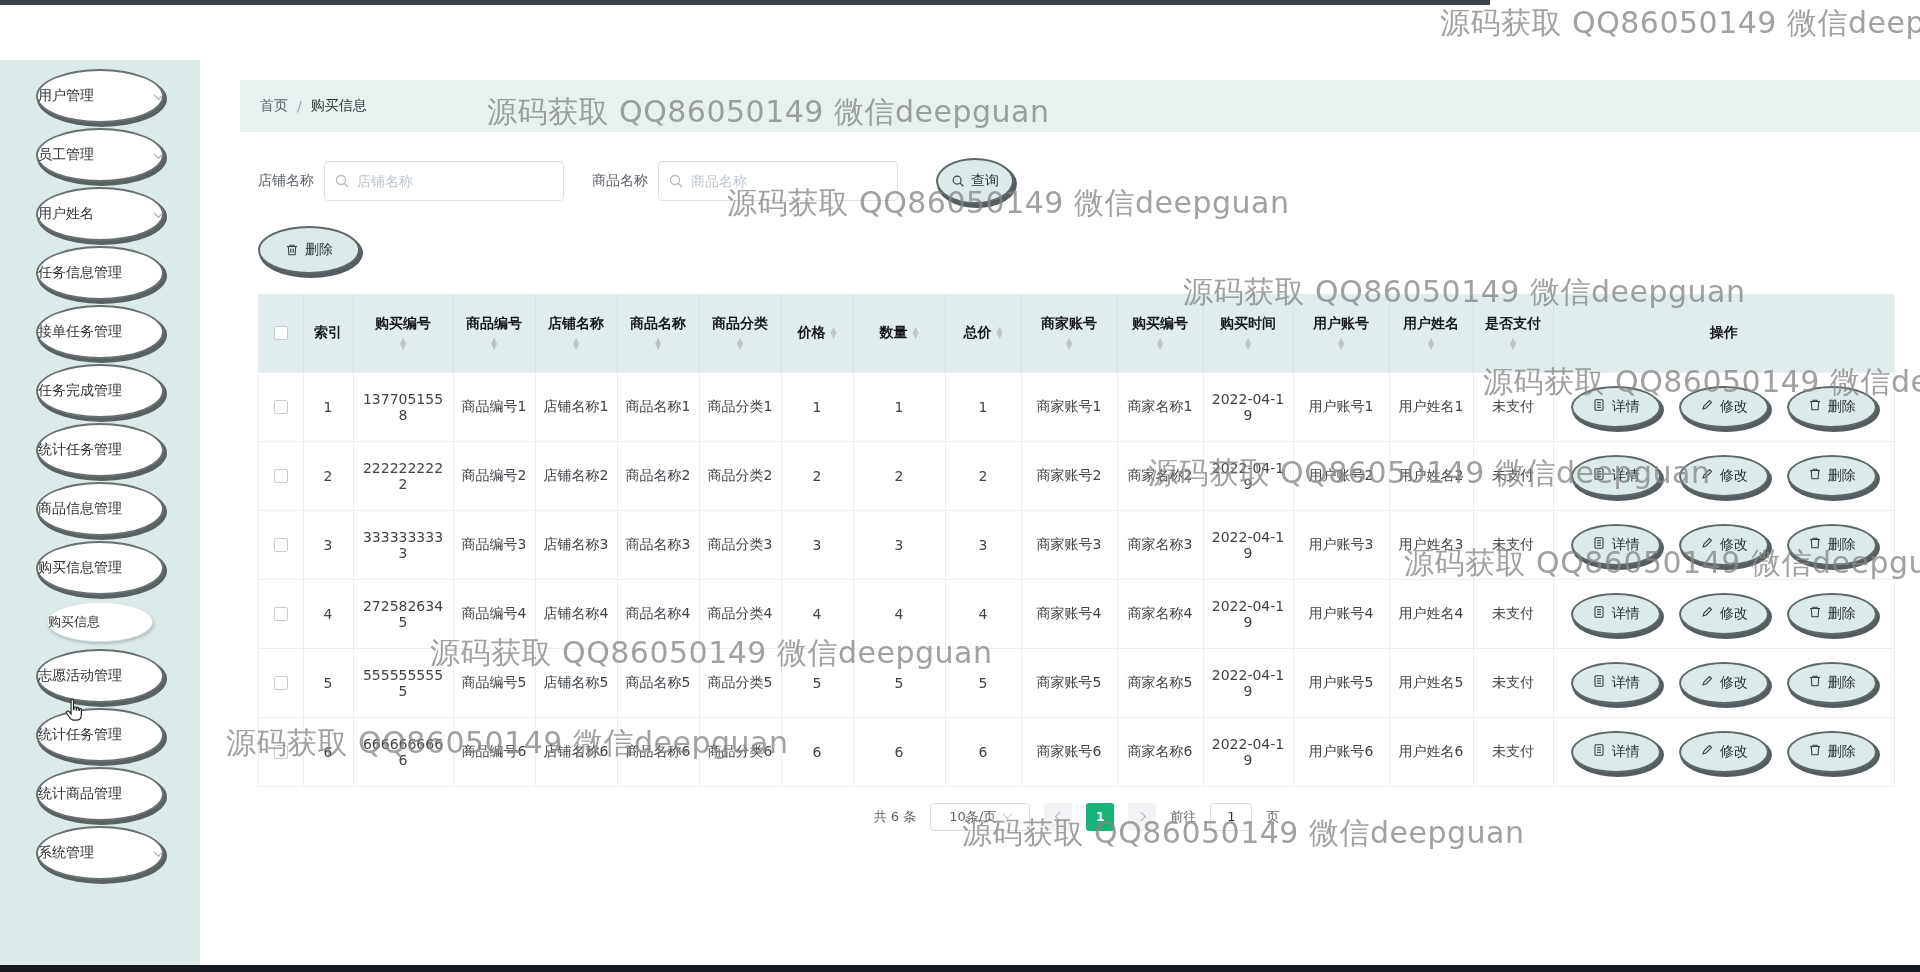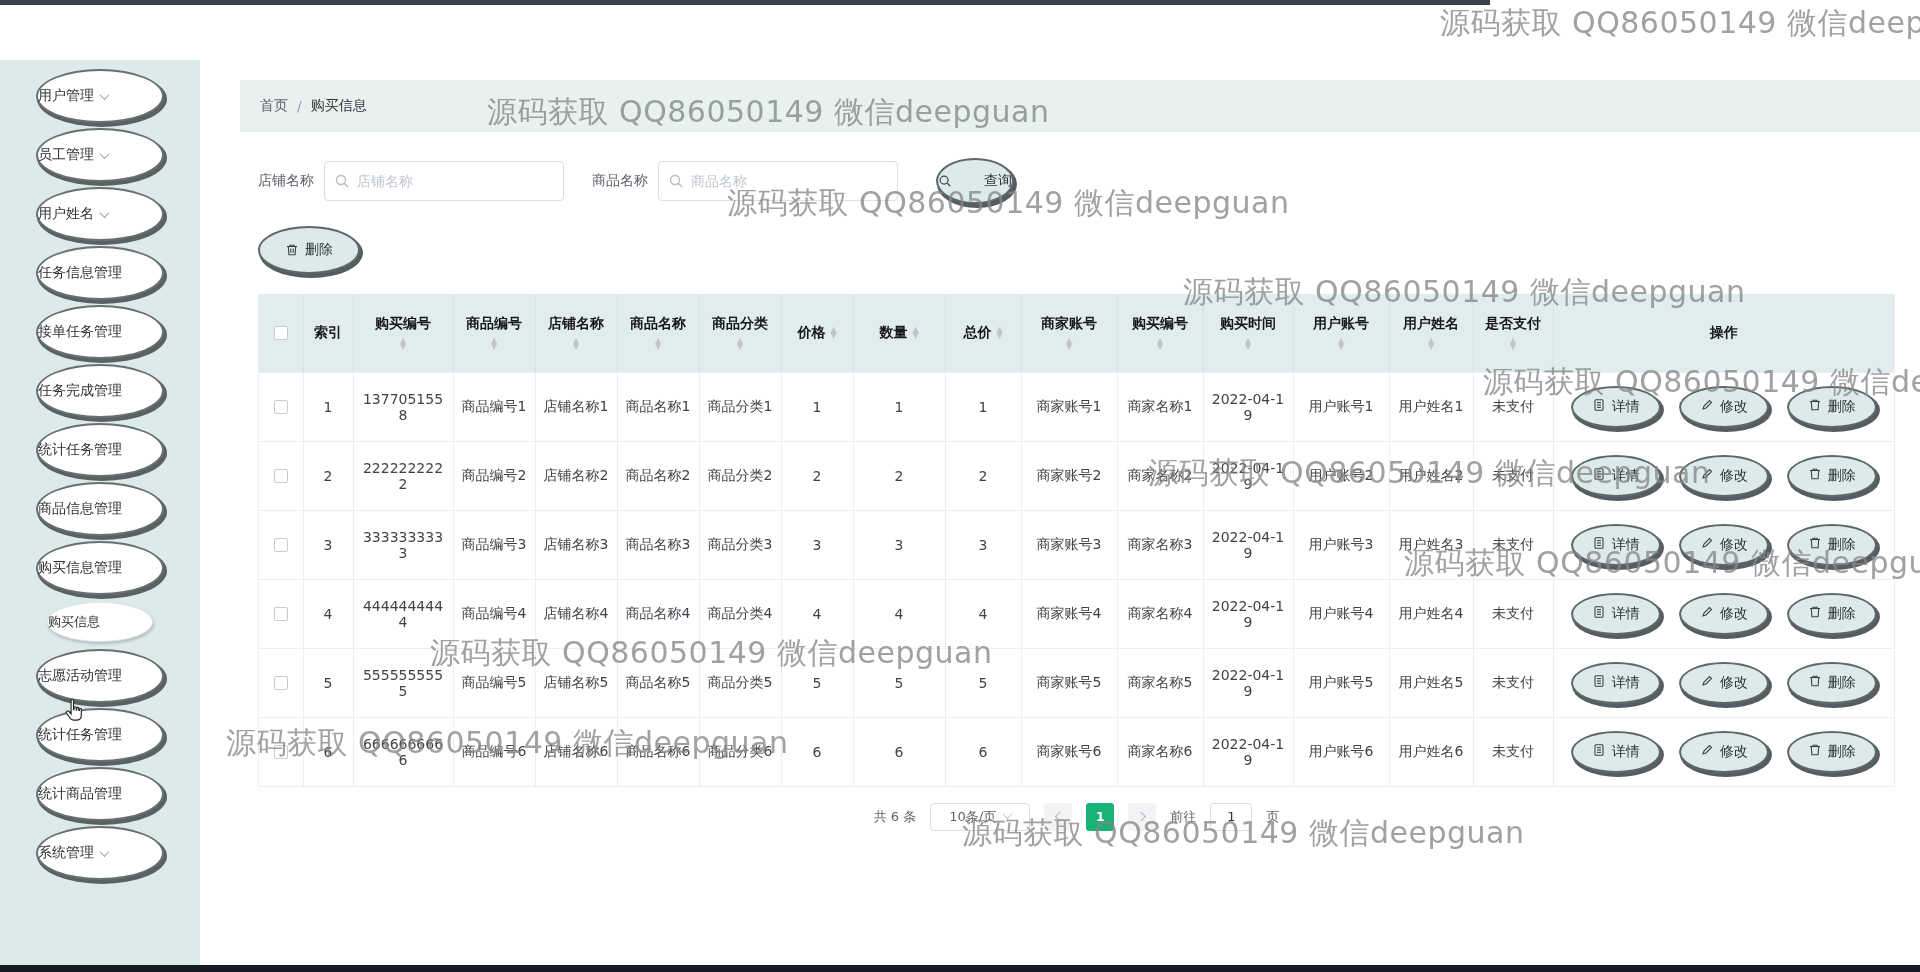--- a/index.html
+++ b/index.html
@@ -20,21 +20,21 @@
     font-size:24px; font-weight:bold; color:#0d0d0d; letter-spacing:1px; z-index:4; white-space:nowrap; }
   .account { position:absolute; right:46px; top:22px; z-index:4; display:flex; gap:34px;
     font-size:13px; color:#2b2b2b; }
   .account .link { cursor:pointer; }
 
   
   .sidebar { position:absolute; left:0; top:60px; bottom:7px; width:200px; background:#dcebe9;
     padding-top:4px; overflow:hidden; z-index:2; }
   .side-item { width:128px; height:54px; background:#fff; border:2px solid #68716f;
     border-radius:50%; box-shadow:2px 3px 0 1px #5a6163; margin:5px auto;
-    display:flex; align-items:center; justify-content:flex-start; gap:7px;
+    display:flex; align-items:center; justify-content:space-between; gap:7px;
     font-size:14px; color:#2e3234; cursor:pointer; }
   .side-item.sub { width:106px; height:40px; border:1px solid #e0e5e4;
     box-shadow:1px 2px 3px rgba(110,125,122,.4); font-size:13px; margin:7px auto; }
   .chev { display:inline-block; width:7px; height:7px; border-right:1.6px solid #97a09e;
     border-bottom:1.6px solid #97a09e; transform:rotate(45deg) translate(-1px,-1px); }
 
   
   .main { position:absolute; left:200px; top:60px; right:0; bottom:7px; background:#fff;
     padding-left:40px; overflow:hidden; }
   .breadcrumb { margin-top:20px; height:52px; background:#e7f2f0; display:flex; align-items:center;
@@ -48,21 +48,21 @@
   .inp-wrap { position:relative; width:240px; height:40px; margin-right:28px; }
   .inp-wrap input { width:100%; height:100%; border:1px solid #dcdfe6; border-radius:4px;
     padding:0 10px 0 32px; font-size:14px; color:#333; outline:none;
     font-family:"DejaVu Sans","Liberation Sans",sans-serif; }
   .inp-wrap input::placeholder { color:#bfc6ce; }
   .inp-icon { position:absolute; left:10px; top:12px; width:16px; height:16px; color:#b7bdc4; }
 
   .oval-btn { background:#dcebe9; border:2px solid #5f6869; border-radius:50%;
     box-shadow:2px 3px 0 1px #565d60; display:inline-flex; align-items:center; justify-content:center;
     gap:6px; color:#2e3336; font-size:14px; cursor:pointer; }
-  .btn-query { width:78px; height:46px; margin-left:10px;justify-content:space-between; }
+  .btn-query { width:78px; height:46px; margin-left:10px; }
   .btn-delete { width:102px; height:48px; margin:22px 0 0 18px; }
   .btn-action { width:90px; height:42px; margin:0 9px; }
   .icon14 { width:14px; height:14px; color:#3c4245; flex:none; }
 
   
   .table-wrap { margin:20px 25px 0 18px; border-left:1px solid #ebeef5; border-right:1px solid #ebeef5; }
   table { width:100%; border-collapse:collapse; table-layout:fixed; }
   thead th { background:#e0edec; height:78px; font-size:14px; font-weight:bold; color:#17181a;
     border-right:1px solid #d3e3e1; border-bottom:1px solid #ebeef5; padding:4px 6px; }
   thead th:last-child { border-right:none; }
@@ -486,21 +486,21 @@
                       <path d="M3.3 3.5l.6 8.3h6.2l.6-8.3"></path>
                     </svg></span>
                   <span>删除</span>
                 </button></td>
             </tr>
             <tr>
               <td>
                 <div class="cb"></div>
               </td>
               <td>4</td>
-              <td>4444444444</td>
+              <td>2725826345</td>
               <td>商品编号4</td>
               <td>店铺名称4</td>
               <td>商品名称4</td>
               <td>商品分类4</td>
               <td>4</td>
               <td>4</td>
               <td>4</td>
               <td>商家账号4</td>
               <td>商家名称4</td>
               <td>2022-04-19</td>

